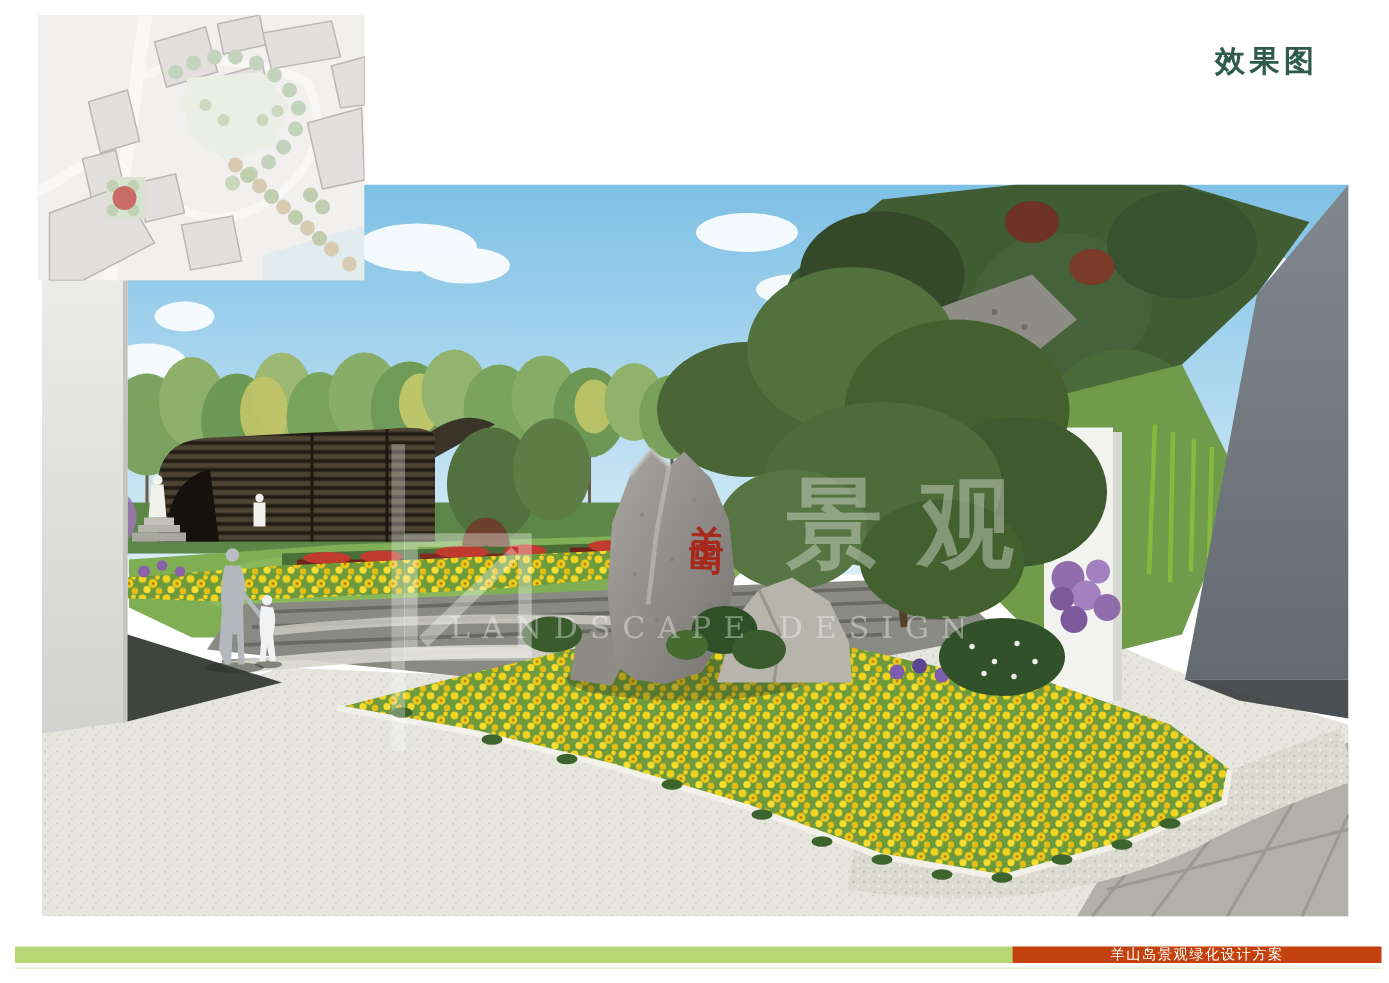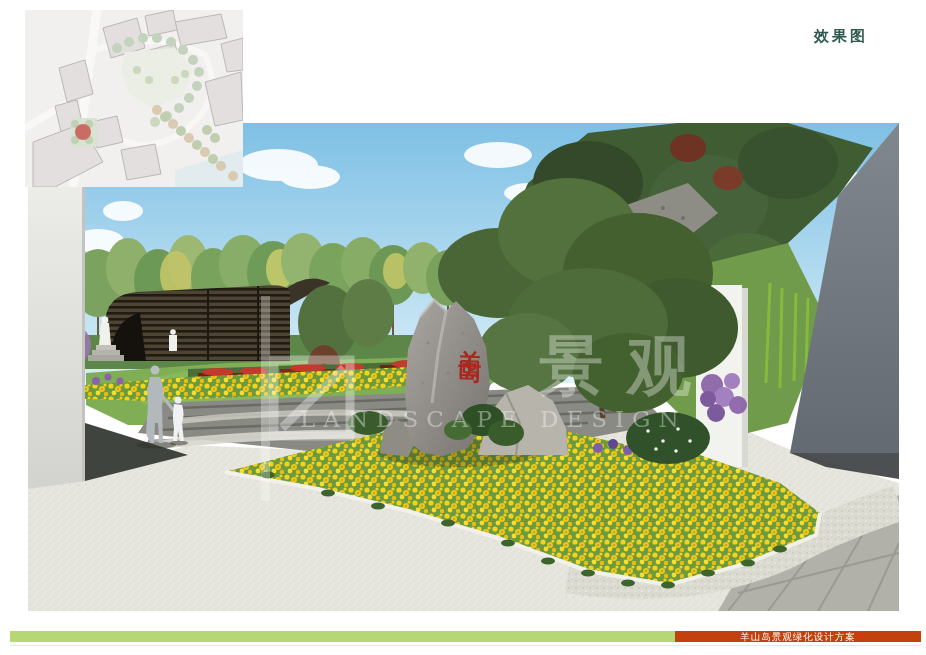--- a/index.html
+++ b/index.html
@@ -1,40 +1,40 @@
 <!DOCTYPE html>
 <html><head>
 <meta charset="utf-8">
 <style>
   html,body{margin:0;padding:0;background:#fff;}
   body{width:926px;height:655px;position:relative;overflow:hidden;
        font-family:"Liberation Sans",sans-serif;}
   .abs{position:absolute;}
 
   
-  #sheet-label{top:27px;right:58px;font-size:15px;letter-spacing:3px;
+  #sheet-label{top:27px;right:47px;font-size:20px;letter-spacing:3px;
     color:#2f5a4e;font-weight:bold;}
 
   
   #map-inset{left:25px;top:10px;width:218px;height:177px;z-index:6;}
 
   
   #render{left:28px;top:123px;width:871px;height:488px;z-index:1;}
 
   
   #rock-text{left:452px;top:331px;width:30px;height:92px;z-index:3;
     writing-mode:vertical-rl;font-family:"DejaVu Serif",serif;
     font-size:23px;font-weight:bold;color:#a8291e;letter-spacing:5px;
     transform:rotate(2deg);line-height:1.05;}
 
   
-  #wm-cn{left:539px;top:306px;z-index:4;font-size:64px;font-weight:bold;
+  #wm-cn{left:524px;top:306px;z-index:4;font-size:64px;font-weight:bold;
     color:rgba(255,255,255,0.35);letter-spacing:24px;
-    font-family:Liberation Serif, serif;white-space:nowrap;margin-top:17px;}
-  #wm-en{left:300px;top:406px;z-index:4;font-size:23px;
+    font-family:Liberation Serif, serif;white-space:nowrap;}
+  #wm-en{left:300px;top:406px;z-index:4;font-size:20px;
     color:rgba(255,255,255,0.38);letter-spacing:8px;
     font-family:"DejaVu Serif",serif;white-space:nowrap;}
   #wm-logo{left:258px;top:296px;width:110px;height:215px;z-index:4;}
 
   
   #bar-left{left:10px;top:631px;width:665px;height:11px;background:#b7d774;z-index:5;}
   #bar-right{left:675px;top:631px;width:246px;height:11px;background:#c2410c;z-index:5;
     color:#fff;font-size:9.5px;line-height:11px;text-align:center;letter-spacing:1px;}
   #bar-underline{left:10px;top:645px;width:911px;height:1px;background:#e4edc4;z-index:5;}
 </style>

